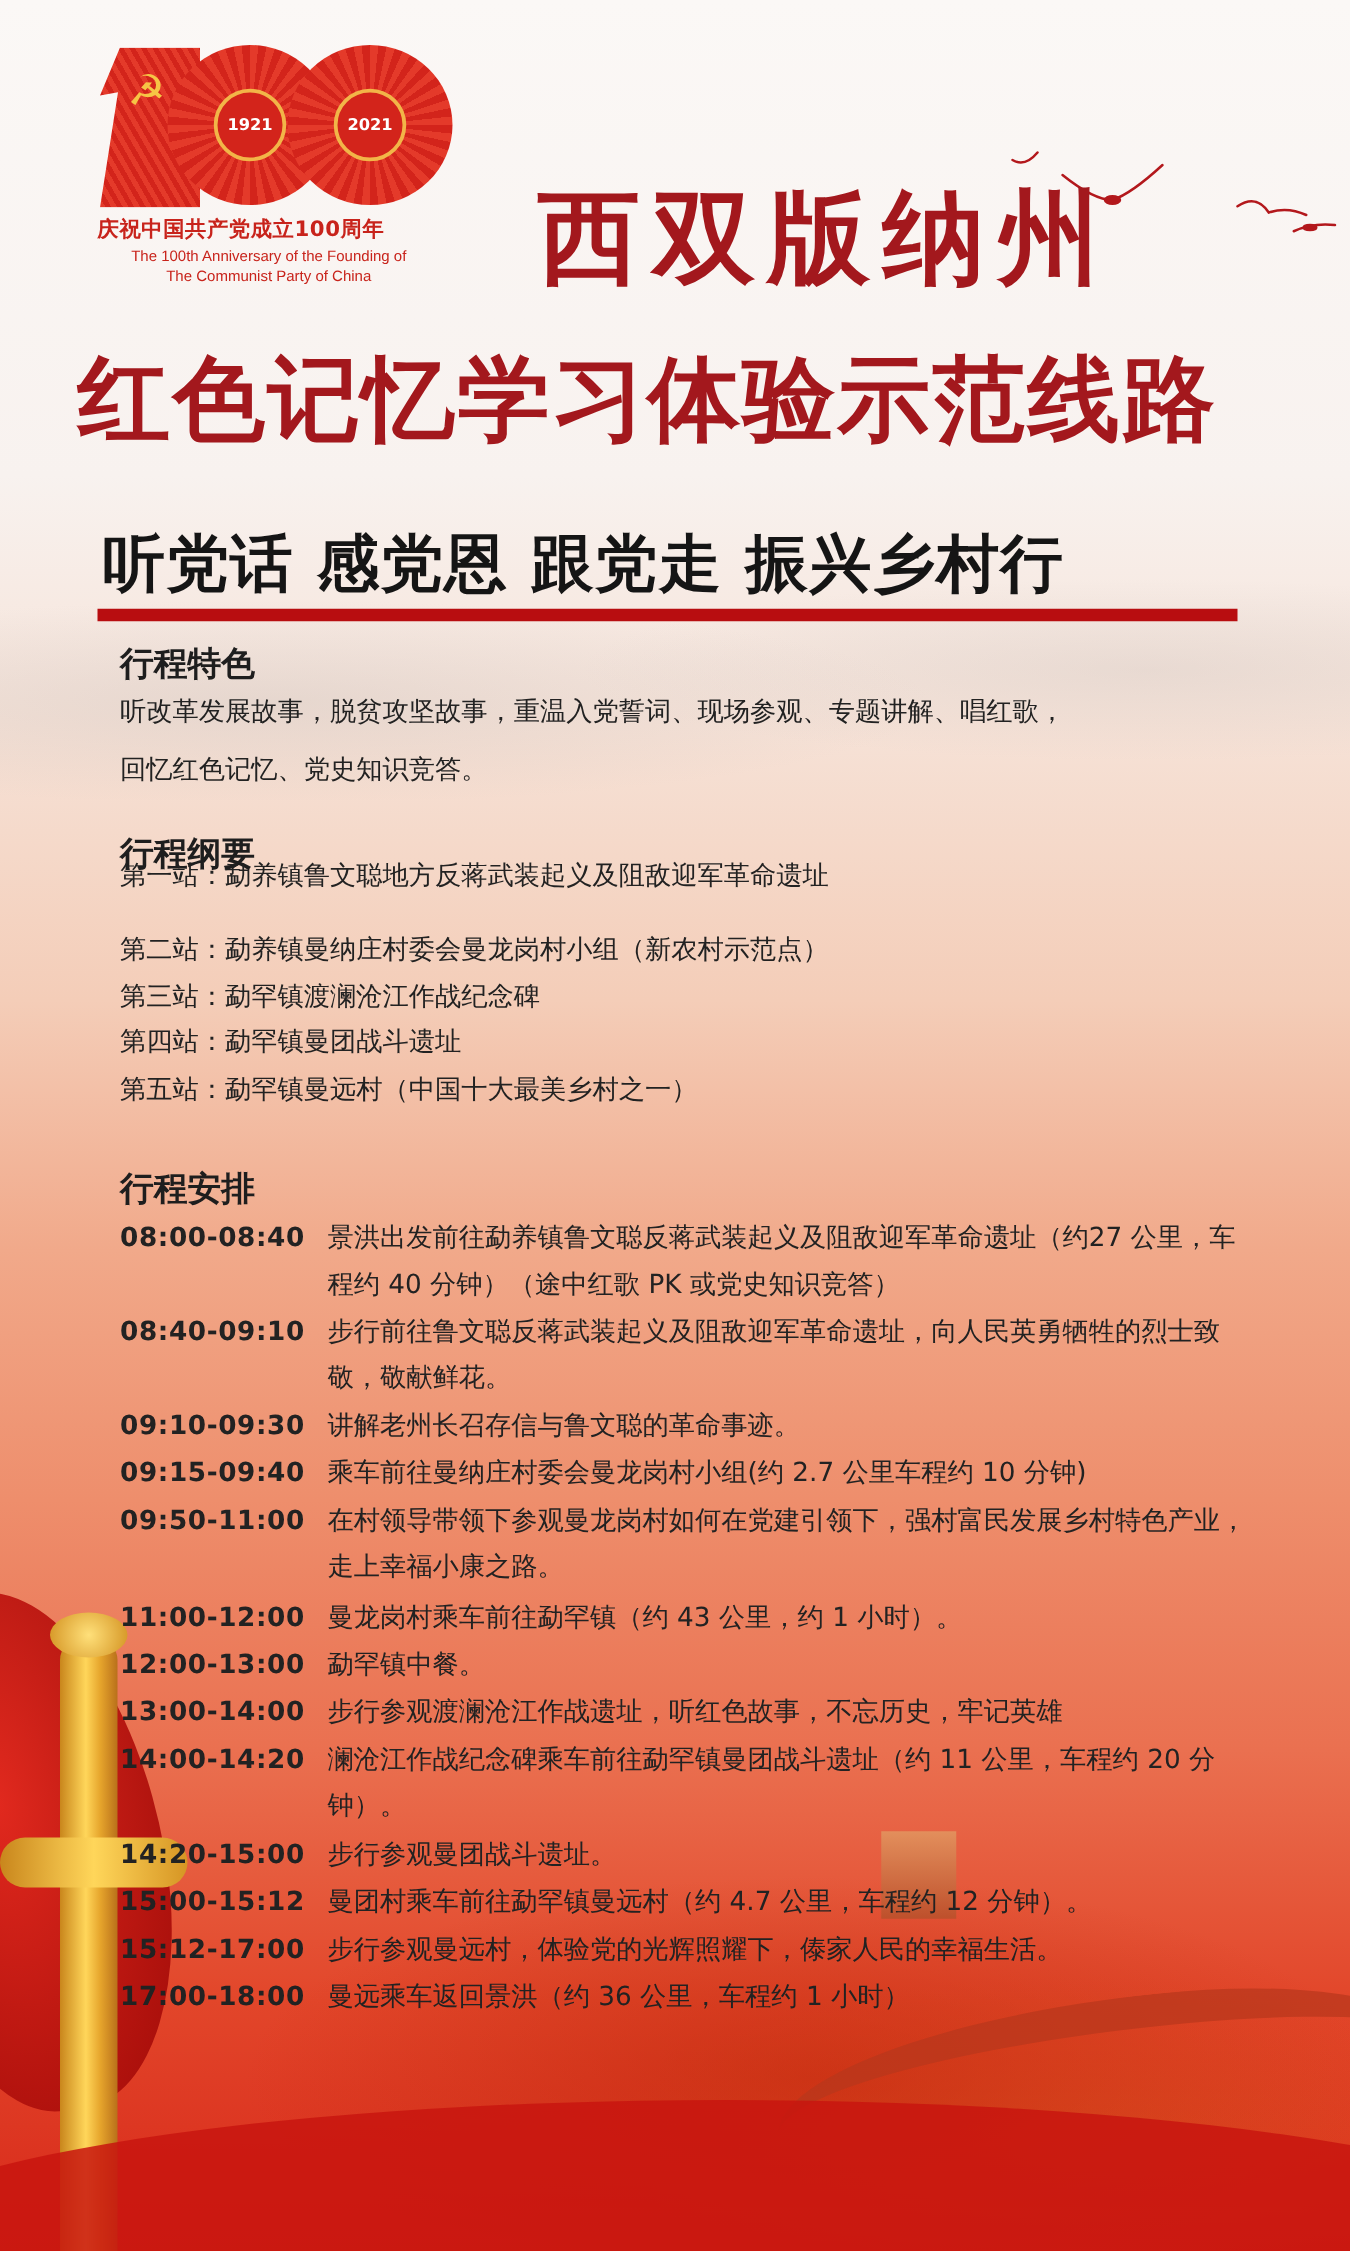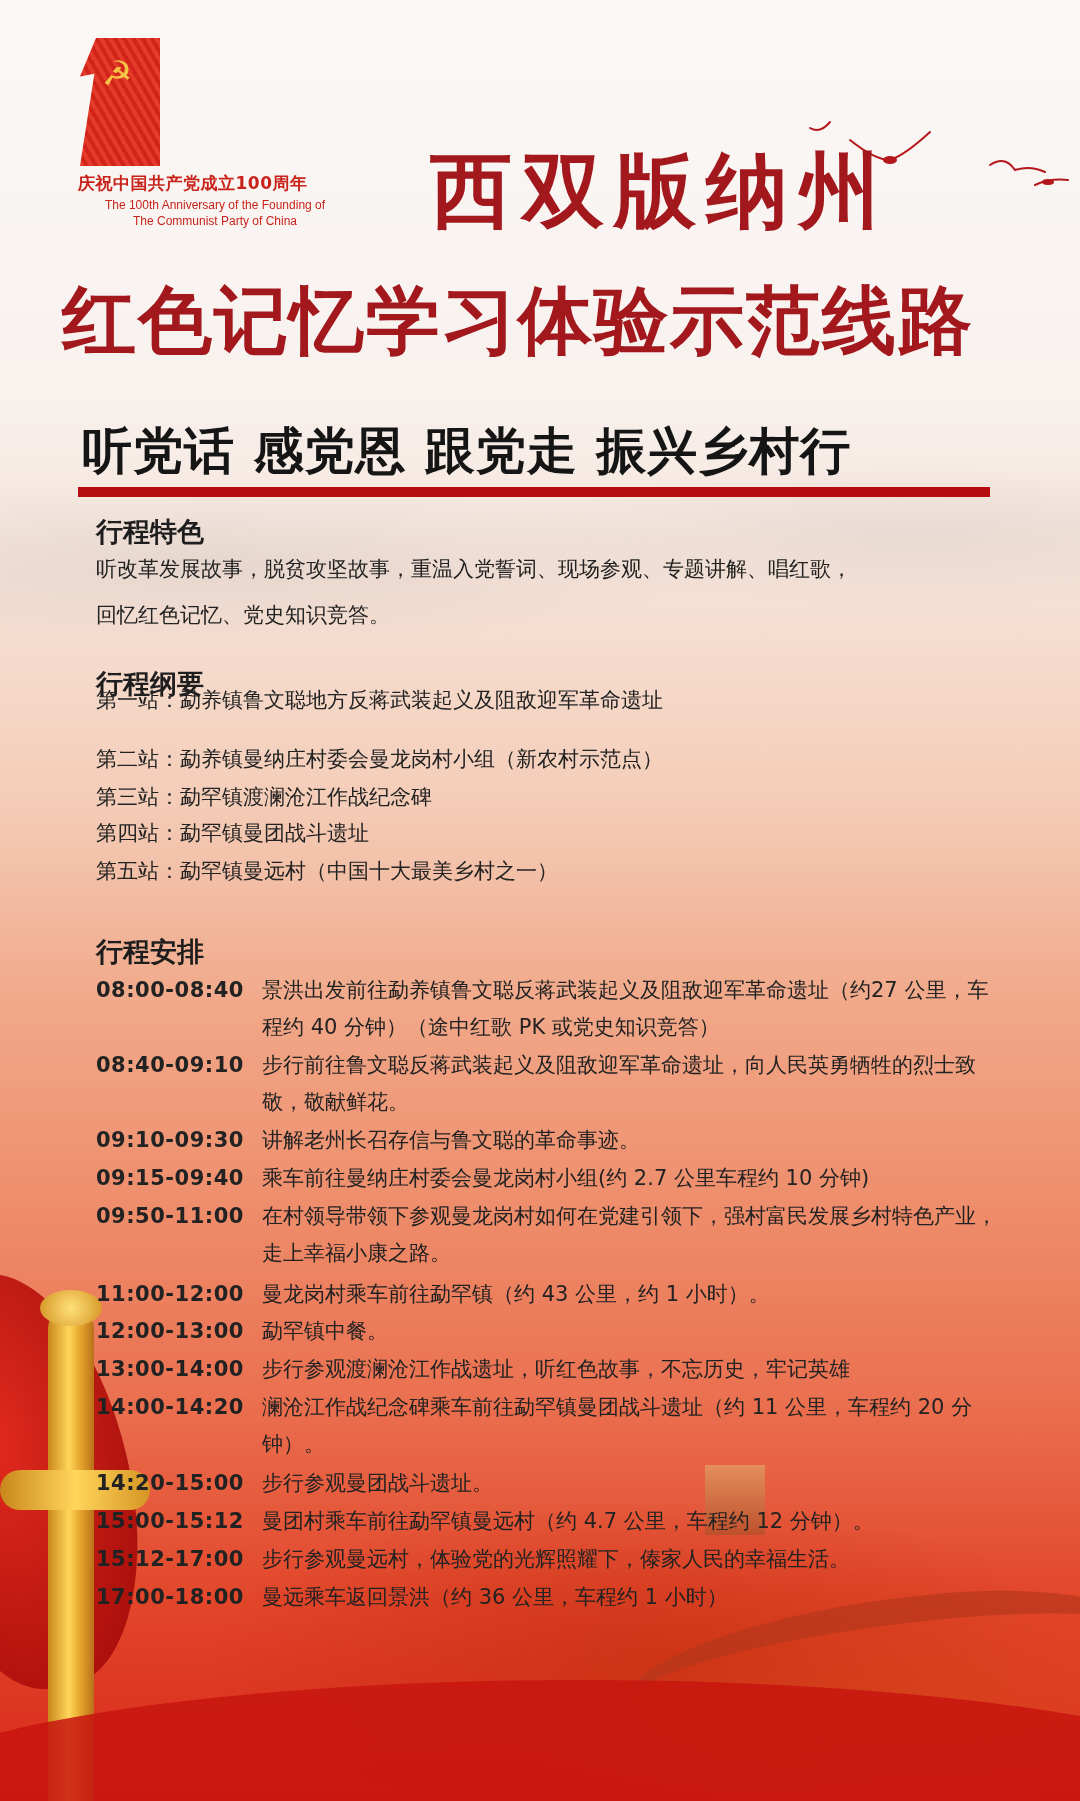--- a/index.html
+++ b/index.html
@@ -142,20 +142,26 @@
 <div class="flag-left"></div>
 <div class="pillar"></div>
 <div class="pillar-wing"></div>
 <div class="pillar-cap"></div>
 <div class="flag-sweep"></div>
 
 <div class="logo">
   <div class="logo-100">
     <div class="logo-one"></div>
     <div class="hammer">☭</div>
+    <div class="logo-zero z1">
+      <div class="logo-year">1921</div>
+    </div>
+    <div class="logo-zero z2">
+      <div class="logo-year">2021</div>
+    </div>
   </div>
   <div class="logo-cn">庆祝中国共产党成立100周年</div>
   <div class="logo-en l1">The 100th Anniversary of the Founding of</div>
   <div class="logo-en l2">The Communist Party of China</div>
 </div>
 
 <svg class="birds" viewBox="0 0 290 80">
   <g fill="#b3181c" stroke="#b3181c" stroke-width="2" stroke-linecap="round">
     <path d="M20 18 Q30 24 40 12" fill="none"></path>
     <path d="M60 30 Q85 50 100 50 Q115 45 140 22" fill="none"></path>

